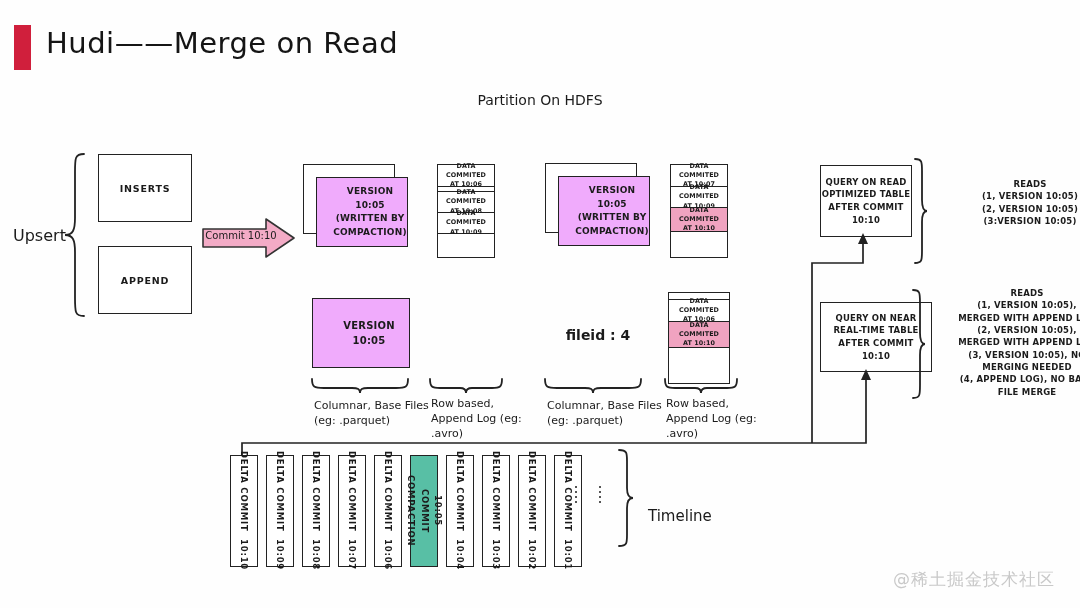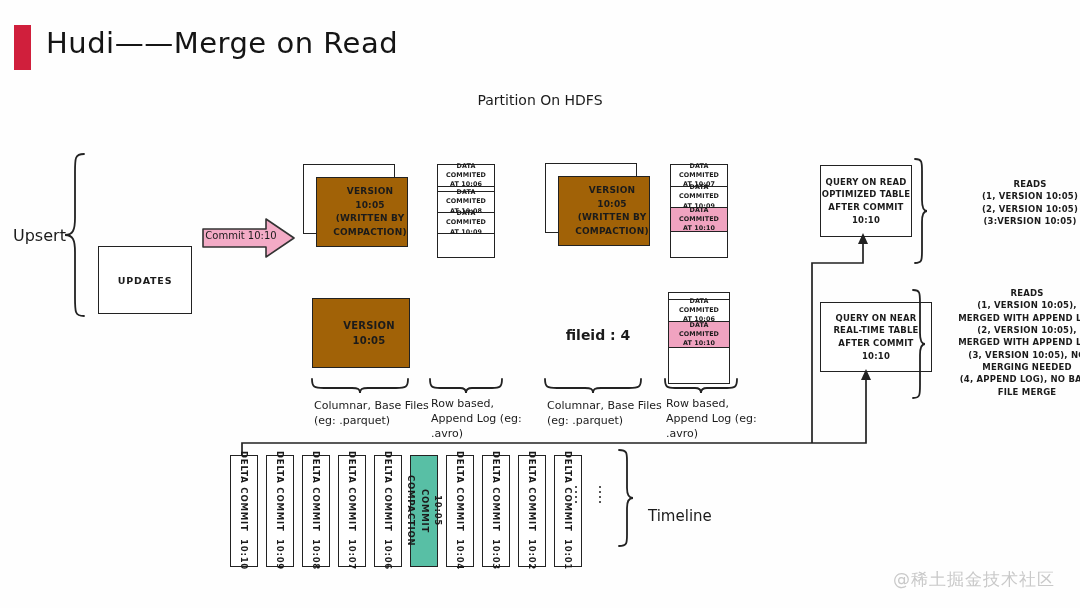--- a/index.html
+++ b/index.html
@@ -17,21 +17,21 @@
   
   .upsert-label { left:13px; top:226px; font-size:16px; font-weight:500; }
   .in-box { left:98px; top:154px; width:94px; height:68px; border:1.6px solid #222; background:#fff;
             display:flex; align-items:center; justify-content:center; font-size:9.5px; font-weight:bold; letter-spacing:0.8px; }
   .up-box { left:98px; top:246px; width:94px; height:68px; border:1.6px solid #222; background:#fff;
             display:flex; align-items:center; justify-content:center; font-size:9.5px; font-weight:bold; letter-spacing:0.8px; }
   .commit-text { left:204px; top:230px; width:74px; text-align:center; font-size:10px; font-weight:500; }
   
   .fileid { width:100px; text-align:center; font-size:14px; font-weight:700;margin-top:48px; }
   .ghost-box { width:92px; height:70px; border:1.6px solid #222; background:#fff; }
-  .green-box { border:1.6px solid #222; background:#a16207; display:flex; align-items:center; justify-content:center;
+  .green-box { border:1.6px solid #222; background:#f0abfc; display:flex; align-items:center; justify-content:center;
                text-align:center; font-weight:bold; font-size:9px; line-height:1.5; letter-spacing:0.2px;padding-left:16px; }
   
   .log-col { border:1.6px solid #222; background:#fff; display:flex; flex-direction:column; }
   .log-cell { border-bottom:1.3px solid #222; display:flex; align-items:center; justify-content:center;
               text-align:center; font-size:6.4px; font-weight:bold; line-height:1.45; letter-spacing:0.1px; }
   .log-cell.pink { background:#f0a3c0; }
   .log-spacer { border-bottom:1.3px solid #222; }
   .log-rest { flex:1; }
   
   .ftype { font-size:11px; line-height:1.35; font-weight:500; }
@@ -57,22 +57,25 @@
 <div id="canvas">
 
   <div class="abs red-bar"></div>
   <div class="abs title">Hudi——Merge on Read</div>
   <div class="abs partition">Partition On HDFS</div>
 
   <div class="abs upsert-label">Upsert</div>
   <svg class="abs" style="left:62px;top:152px;" width="26" height="166">
     <path class="stroke" stroke-width="2" d="M22,2 C13,2 13,6 13,20 L13,66 C13,78 11,83 3,83 C11,83 13,88 13,100 L13,146 C13,160 13,164 22,164"></path>
   </svg>
+  <div class="abs in-box">
+    <span>INSERTS</span>
+  </div>
   <div class="abs up-box">
-    <span>UPDATES</span>
+    <span>APPEND</span>
   </div>
 
   <svg class="abs" style="left:202px;top:217px;" width="94" height="42">
     <path d="M1,12 L64,12 L64,2 L92,21 L64,40 L64,30 L1,30 Z" fill="#f3abc6" stroke="#333" stroke-width="1.6" stroke-linejoin="round"></path>
   </svg>
   <div class="abs commit-text">Commit 10:10</div>
 
   <div class="abs fileid" style="left:297px;top:139px;">fileid : 1</div>
   <div class="abs ghost-box" style="left:303px;top:164px;"></div>
   <div class="abs green-box pre" style="left:316px;top:177px;width:92px;height:70px;">VERSION 10:05

